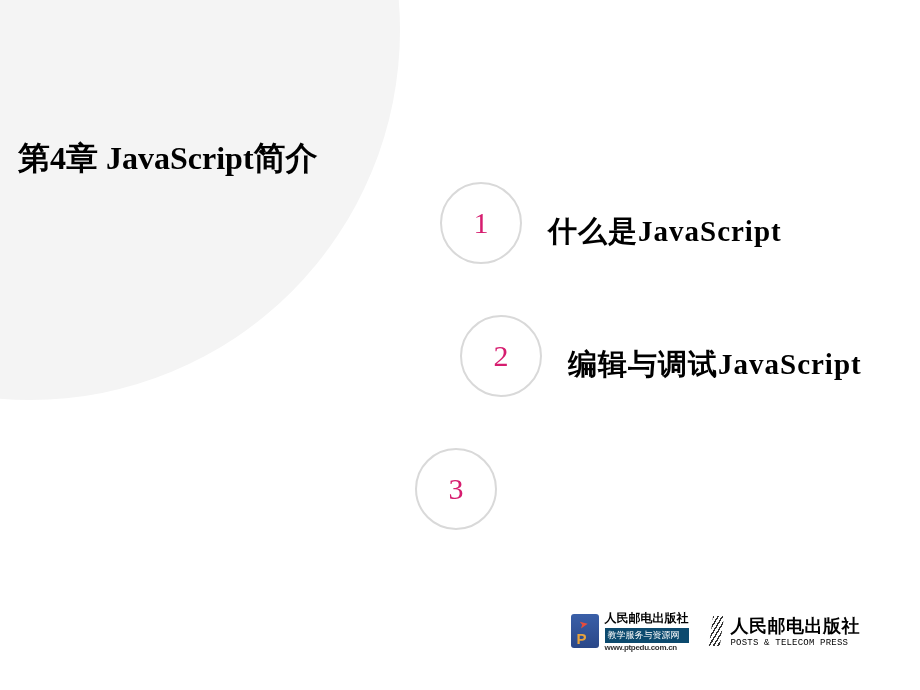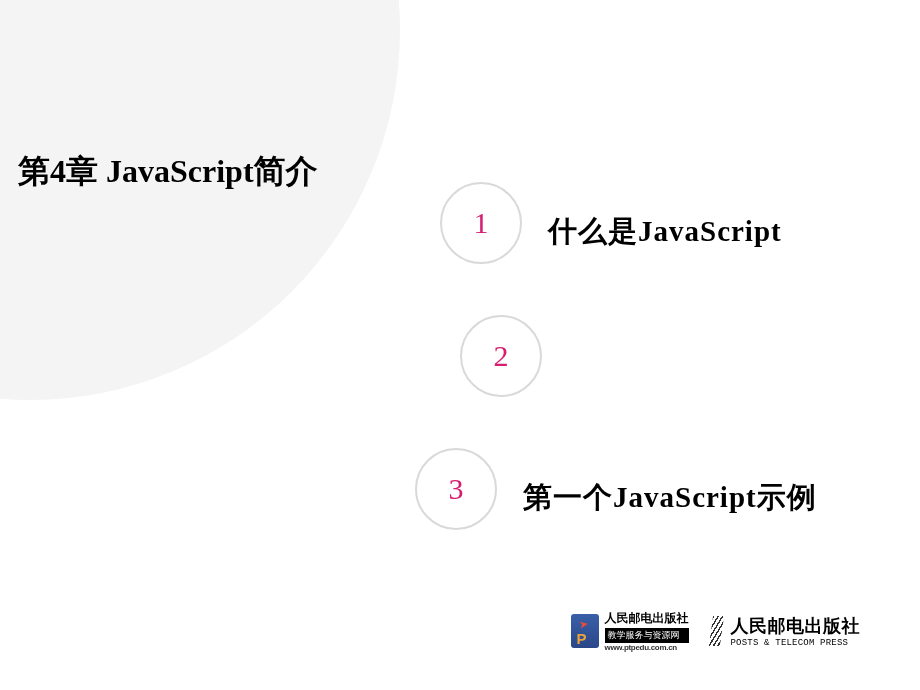--- a/index.html
+++ b/index.html
@@ -25,21 +25,20 @@
       border-radius: 50%;
     }
     .title {
       position: absolute;
       top: 137px;
       left: 18px;
       font-size: 32px;
       font-weight: bold;
       color: #000;
       font-family: "KaiTi", "楷体", serif;
-      margin-top: 13px;
     }
     .list-item {
       position: absolute;
       display: flex;
       align-items: center;
       gap: 26px;
     }
     .item-1 { top: 182px; left: 440px; }
     .item-2 { top: 315px; left: 460px; }
     .item-3 { top: 448px; left: 415px; }
@@ -110,21 +109,21 @@
       display: flex;
       flex-direction: column;
     }
     .lt1-top {
       font-size: 12px;
       font-weight: bold;
       color: #000;
       font-family: "SimSun", serif;
     }
     .lt1-bottom-bar {
-      background: #000000;
+      background: #0c4a6e;
       color: #fff;
       font-size: 9px;
       padding: 1px 3px;
       margin-top: 1px;
       font-family: "SimSun", serif;
     }
     .lt1-url {
       font-size: 8px;
       color: #333;
       font-family: Arial, sans-serif;
@@ -176,25 +175,25 @@
 
 <div class="title">第4章 JavaScript简介</div>
 
 <div class="list-item item-1">
   <div class="num-circle">1</div>
   <div class="item-text">什么是JavaScript</div>
 </div>
 
 <div class="list-item item-2">
   <div class="num-circle">2</div>
+  <div class="item-text">编辑与调试JavaScript</div>
 </div>
 
 <div class="list-item item-3">
   <div class="num-circle">3</div>
-  <div class="item-text">第一个JavaScript示例</div>
 </div>
 
 <div class="footer">
   <div class="logo-box-1">
     <div class="logo-p">
       <span class="logo-p-letter">P</span>
     </div>
     <div class="logo-text-1">
       <span class="lt1-top">人民邮电出版社</span>
       <span class="lt1-bottom-bar">教学服务与资源网</span>

